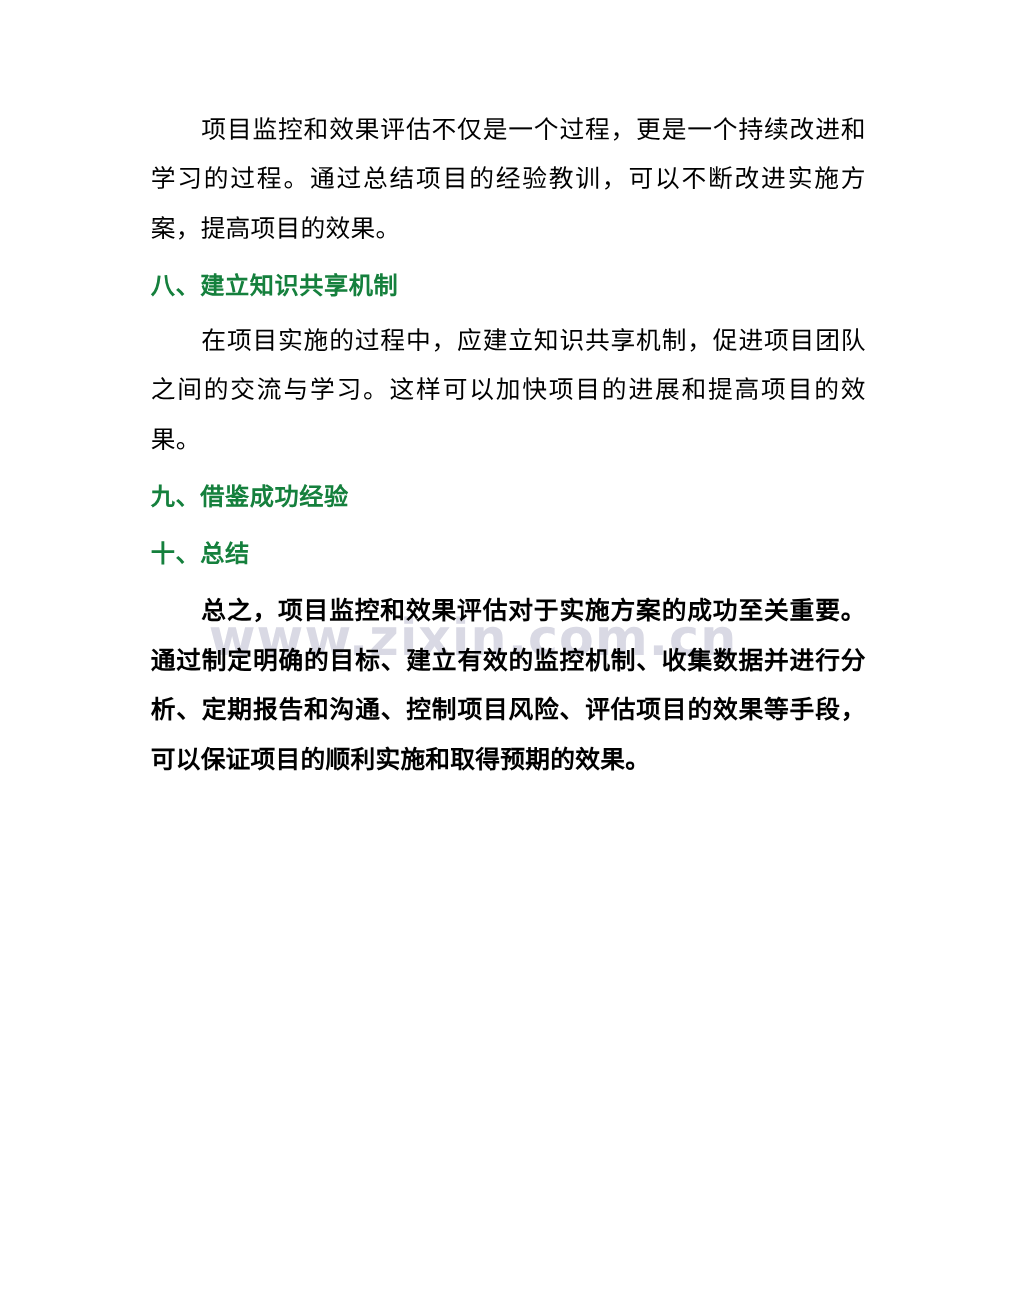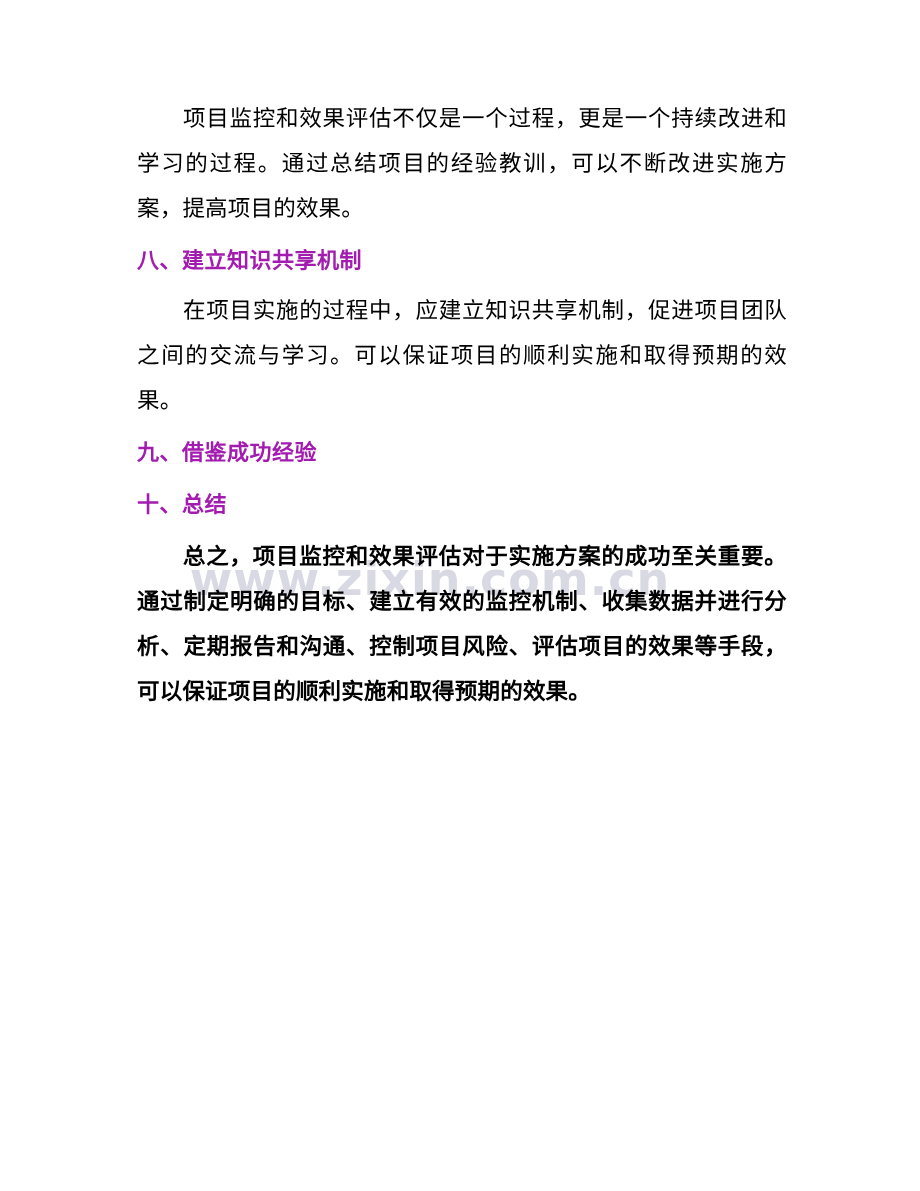--- a/index.html
+++ b/index.html
@@ -61,42 +61,42 @@
     text-justify: inter-ideograph;
     letter-spacing: 0.2px;
   }
 
   .heading {
     margin: 0;
     font-family: "DejaVu Sans", "Liberation Sans", sans-serif;
     font-size: 22px;
     font-weight: 700;
     line-height: 45px;
-    color: #a21caf;
+    color: #15803d;
     letter-spacing: 0.5px;
   }
 
   .gap-before-heading { margin-top: 7px; }
   .gap-after-heading  { margin-top: 5px; }
   .gap-para           { margin-top: 7px; font-weight: bold; }
 </style>
 </head>
 <body>
 
 <div id="page">
 
   <div id="watermark">www.zixin.com.cn</div>
 
   <div id="content">
 
     <p class="para">项目监控和效果评估不仅是一个过程，更是一个持续改进和学习的过程。通过总结项目的经验教训，可以不断改进实施方案，提高项目的效果。</p>
 
     <h2 class="heading gap-before-heading">八、建立知识共享机制</h2>
 
-    <p class="para gap-after-heading">在项目实施的过程中，应建立知识共享机制，促进项目团队之间的交流与学习。可以保证项目的顺利实施和取得预期的效果。</p>
+    <p class="para gap-after-heading">在项目实施的过程中，应建立知识共享机制，促进项目团队之间的交流与学习。这样可以加快项目的进展和提高项目的效果。</p>
 
     <h2 class="heading gap-before-heading">九、借鉴成功经验</h2>
 
 
     <h2 class="heading gap-before-heading">十、总结</h2>
 
 
     <p class="para gap-para">总之，项目监控和效果评估对于实施方案的成功至关重要。通过制定明确的目标、建立有效的监控机制、收集数据并进行分析、定期报告和沟通、控制项目风险、评估项目的效果等手段，可以保证项目的顺利实施和取得预期的效果。</p>
 
   </div>

